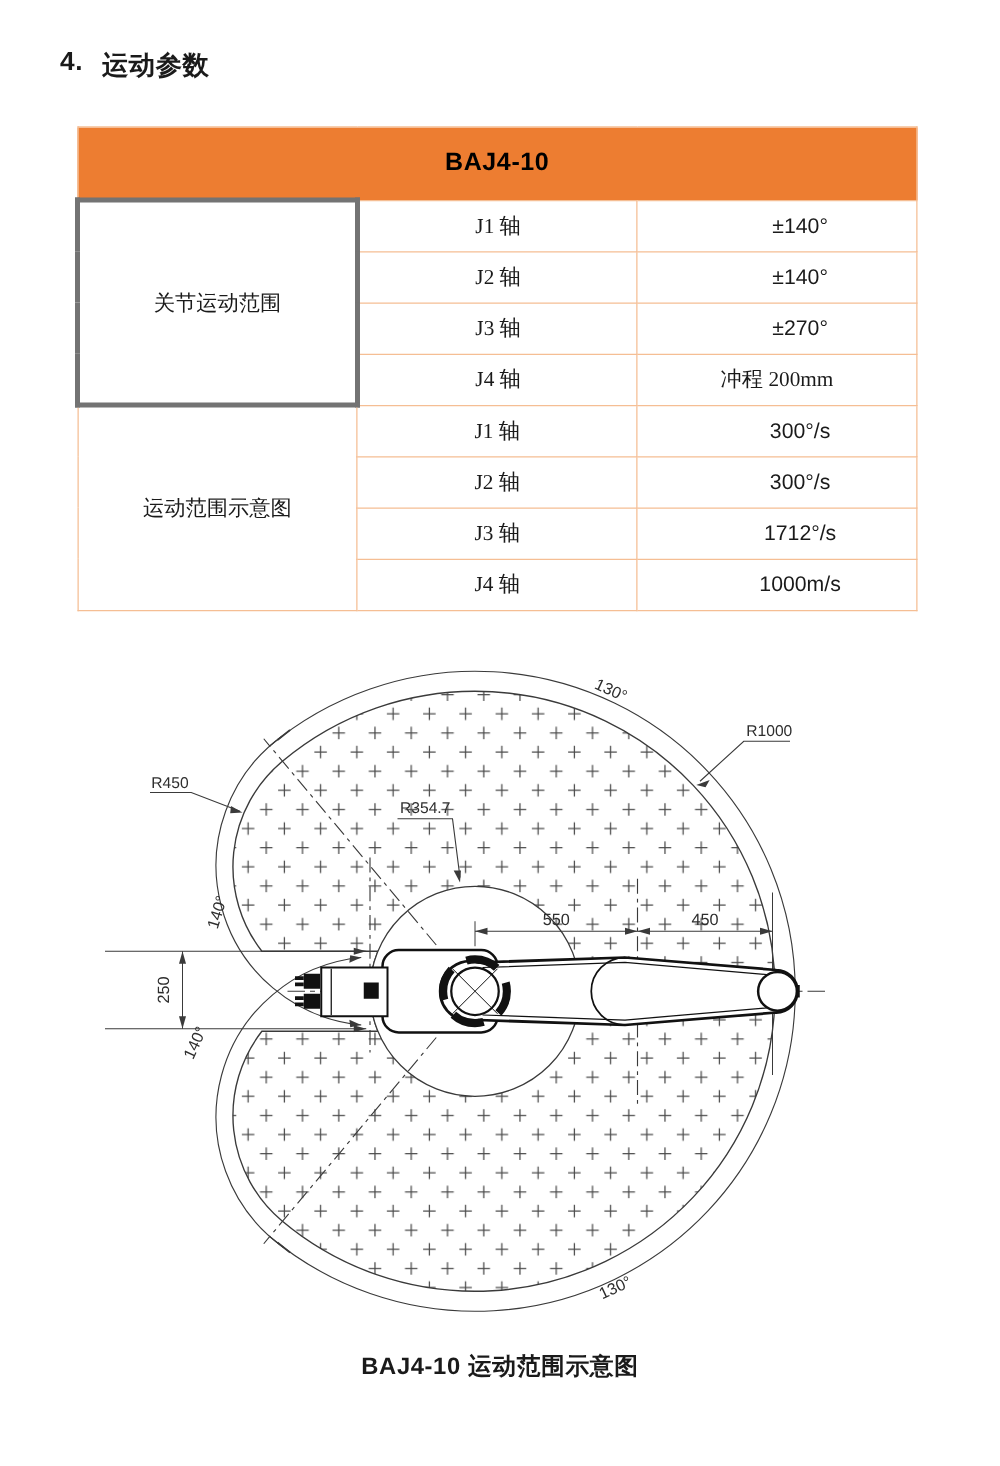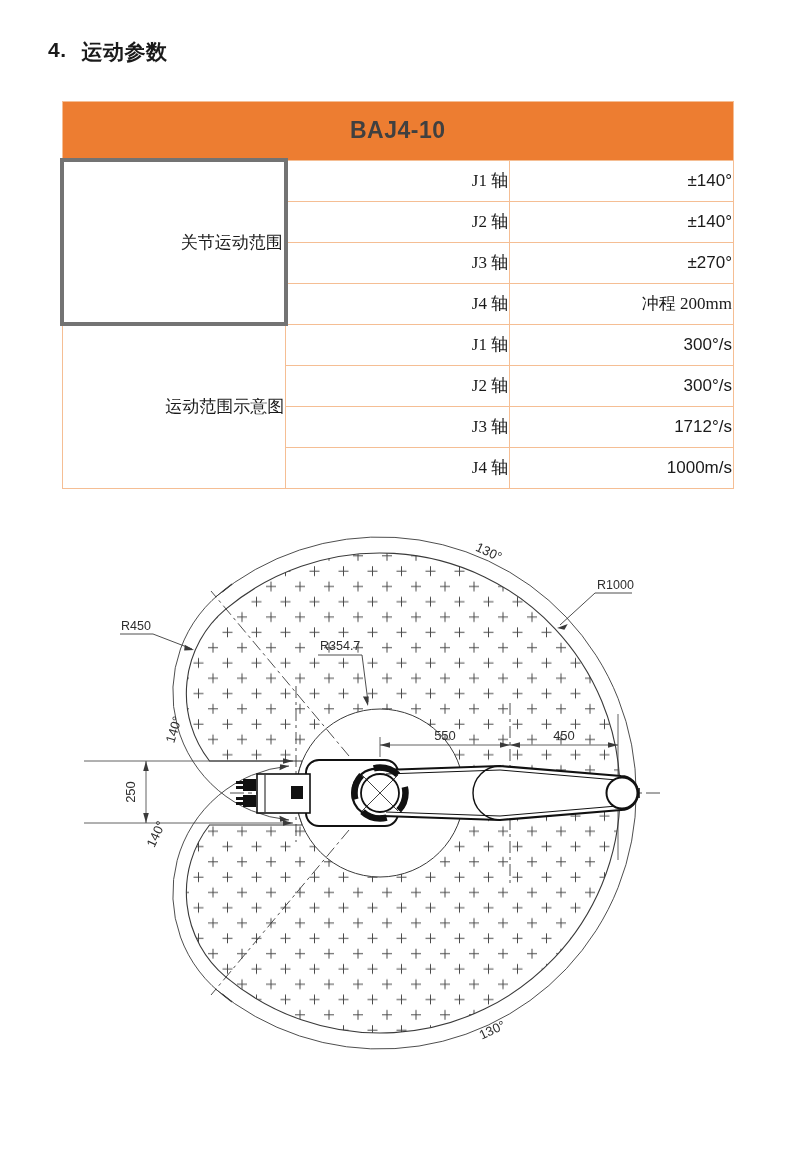--- a/index.html
+++ b/index.html
@@ -2,23 +2,23 @@
 <html><head>
 <meta charset="utf-8">
 <style>
   html,body{margin:0;padding:0;background:#ffffff;}
   #page{position:relative;width:800px;height:1173px;background:#fff;overflow:hidden;
         font-family:"Liberation Sans",sans-serif;color:#1a1a1a;}
   .heading{position:absolute;top:38px;left:48px;font-size:21px;font-weight:bold;
            letter-spacing:0.5px;display:flex;gap:15px;}
   .spec-table{position:absolute;top:101px;left:60px;width:674px;border-collapse:collapse;
               table-layout:fixed;}
-  .spec-table th{height:54px;color:#404040;font-size:23px;font-weight:bold;
+  .spec-table th{height:54px;color:#000000;font-size:20px;font-weight:bold;
                  text-align:center;letter-spacing:0.5px;border:none;}
-  .spec-table td{height:38px;text-align:right;vertical-align:middle;font-size:17px;}
+  .spec-table td{height:38px;text-align:center;vertical-align:middle;font-size:17px;}
   .col1{width:217px;} .col2{width:127px;} .col3{width:330px;}
   .group-label{font-family:"Liberation Serif",serif;font-size:17.5px;}
   .axis-cell{font-family:"Liberation Serif",serif;font-size:16.5px;}
   .val-cell{font-family:"Liberation Sans",sans-serif;font-size:16.5px;padding-left:38px;}
   .val-serif{font-family:"Liberation Serif",serif;font-size:17px;}
   .caption{position:absolute;top:1080px;left:0;width:800px;text-align:center;
            font-size:19px;font-weight:600;letter-spacing:0.5px;}
   svg text{font-family:"Liberation Sans",sans-serif;fill:#2e2e2e;}
   .diagram-svg{position:absolute;top:0;left:0;}
 </style>
@@ -160,14 +160,15 @@
     <path d="M500 766 A27 27 0 0 0 500 820" fill="none" stroke="#111111" stroke-width="1.4"></path>
 
     <circle cx="380" cy="793" r="25.5" fill="none" stroke="#111111" stroke-width="6.5" stroke-dasharray="26 14" stroke-dashoffset="7"></circle>
     <circle cx="380" cy="793" r="19" fill="#ffffff" stroke="#111111" stroke-width="1.8"></circle>
     <path d="M362 775 L398 811 M362 811 L398 775" stroke="#111111" stroke-width="0.8"></path>
     <circle cx="622" cy="793" r="15.5" fill="#ffffff" stroke="#111111" stroke-width="2"></circle>
     <path d="M639 788 L639 798" stroke="#111111" stroke-width="1.6"></path>
   </g>
 </svg>
 
+<div class="caption">BAJ4-10 运动范围示意图</div>
 
 </div>
 
 </body></html>

